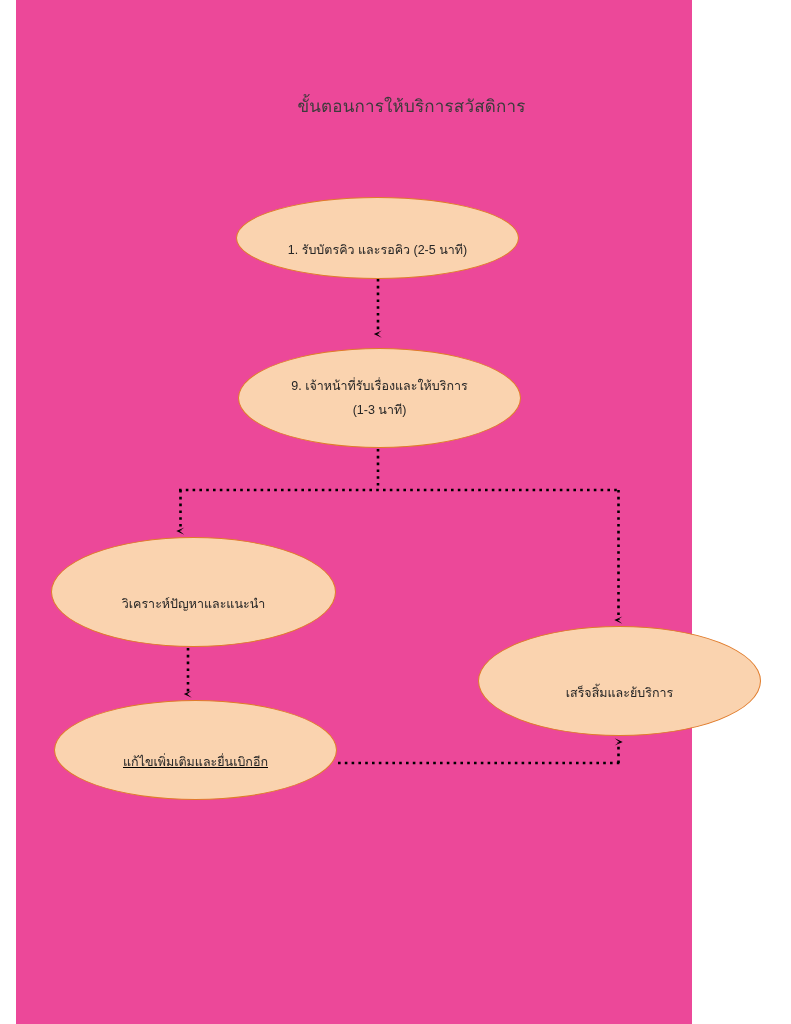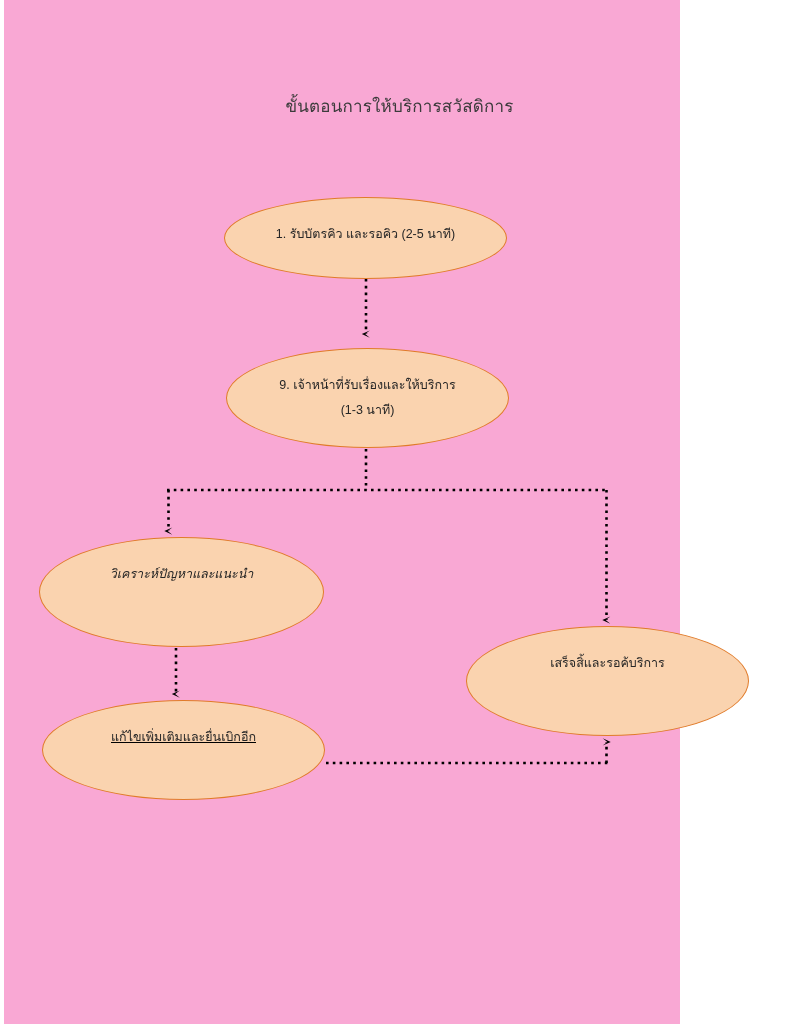--- a/index.html
+++ b/index.html
@@ -9,44 +9,45 @@
   }
   body {
     width: 791px;
     height: 1024px;
     position: relative;
     overflow: hidden;
     font-family: "Liberation Sans", "DejaVu Sans", sans-serif;
   }
   #page {
     position: absolute;
-    left: 4px;
+    left: 16px;
     top: 0;
     width: 676px;
     height: 1024px;
-    background: #f9a8d4;
+    background: #ec4899;
   }
   #diagram-title {
     position: absolute;
     left: 0;
     top: 92px;
     width: 791px;
     text-align: center;
     font-size: 17px;
     color: #3b3b3b;
     letter-spacing: 0.2px;
     white-space: nowrap;
   }
   .node {
     position: absolute;
     box-sizing: border-box;
     border-radius: 50%;
     background: #fad3af;
     border: 1.8px solid #e07b2a;
     display: flex;
+    align-items: center;
     justify-content: center;
     text-align: center;
   }
   .node-label {
     color: #262626;
     font-size: 12.5px;
     line-height: 1.95;
     padding: 0 26px;
     white-space: pre-line;
   }
@@ -107,31 +108,31 @@
     </div>
   </div>
 
   <div class="node" style="left:222px; top:348px; width:283px; height:100px;">
     <div class="node-label">
       <span>9. เจ้าหน้าที่รับเรื่องและให้บริการ</span>
       <span class="l2">(1-3 นาที)</span>
     </div>
   </div>
 
-  <div class="node" style="left:35px; top:537px; width:285px; height:110px;font-style:italic;">
+  <div class="node" style="left:35px; top:537px; width:285px; height:110px;">
     <div class="node-label">
       <span>วิเคราะห์ปัญหาและแนะนำ</span>
     </div>
   </div>
 
   <div class="node" style="left:38px; top:700px; width:283px; height:100px;text-decoration:underline;">
     <div class="node-label">
       <span>แก้ไขเพิ่มเติมและยื่นเบิกอีก</span>
     </div>
   </div>
 
   <div class="node" style="left:462px; top:626px; width:283px; height:110px;">
     <div class="node-label">
-      <span>เสร็จสิ้และรอค้บริการ</span>
+      <span>เสร็จสิ้มและย้บริการ</span>
     </div>
   </div>
 
 </div>
 
 </body></html>

